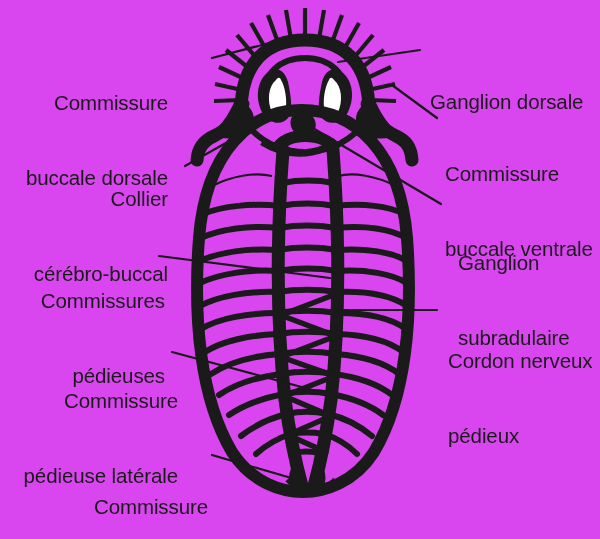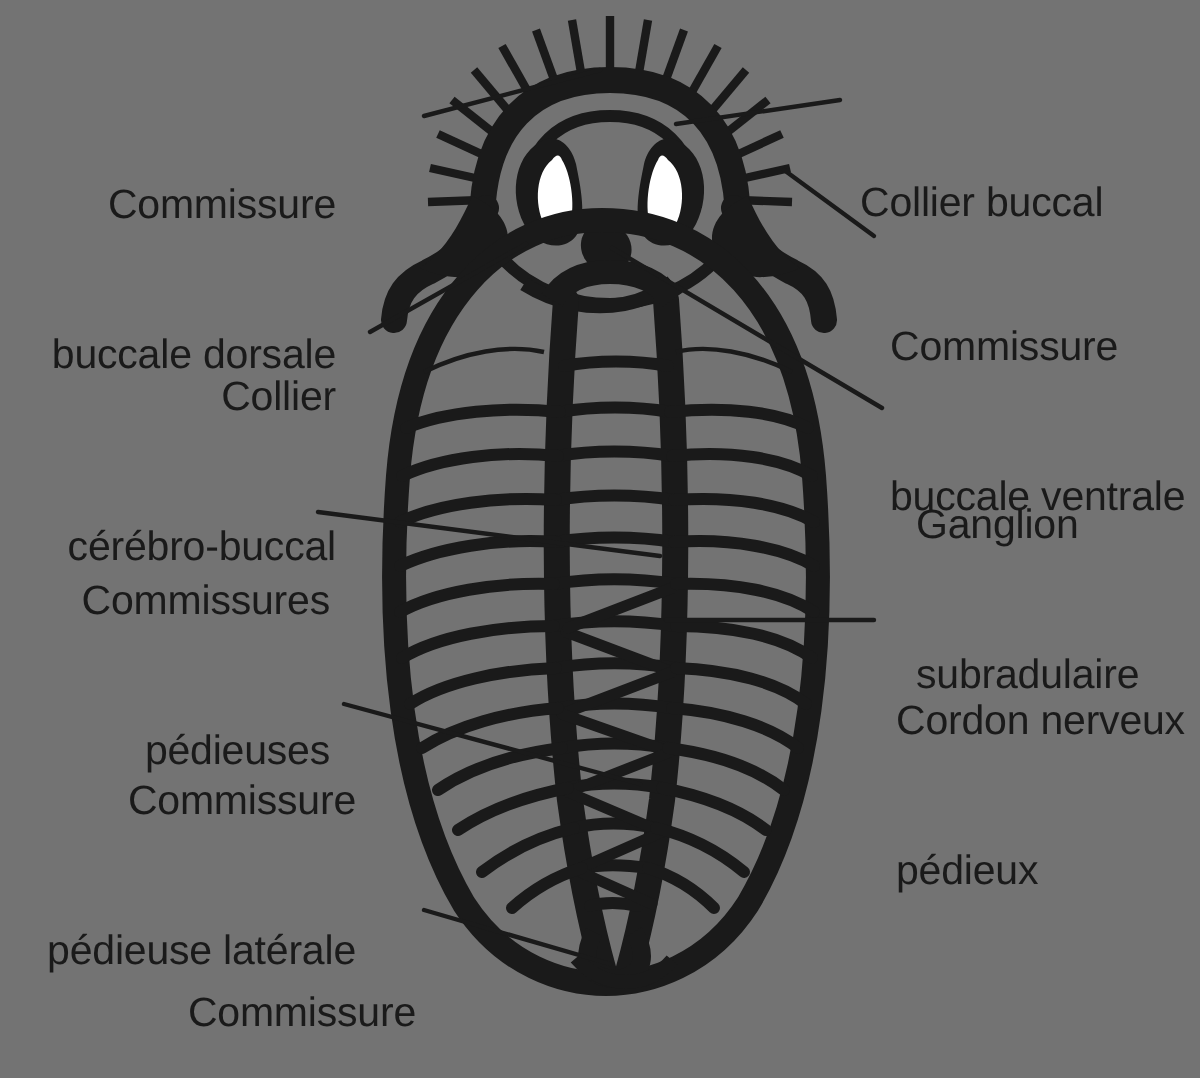--- a/index.html
+++ b/index.html
@@ -6,21 +6,21 @@
   html,body{margin:0;padding:0;background:#ffffff;}
   body{
     font-family:"Liberation Sans", sans-serif;
     color:#1a1a1a;
     -webkit-font-smoothing:antialiased;
   }
   #page{
     position:relative;
     width:600px;
     height:539px;
-    background:#737373;
+    background:#d946ef;
     overflow:hidden;
   }
   #figure-svg{
     position:absolute;
     left:0; top:0;
     width:600px;
     height:539px;
     display:block;
   }
   .label{
@@ -184,21 +184,21 @@
       <line x1="212" y1="455" x2="305" y2="482"></line>
     </g>
   </svg>
 
   <div class="label left" style="right:432px; top:40px; width:240px;">
     <span class="ln">Commissure</span>
     <span class="ln">buccale dorsale</span>
   </div>
 
   <div class="label right" style="left:430px; top:39px; width:170px;">
-    <span class="ln">Collier buccal</span>
+    <span class="ln">Ganglion dorsale</span>
   </div>
 
   <div class="label left" style="right:432px; top:136px; width:240px;">
     <span class="ln">Collier</span>
     <span class="ln">cérébro-buccal</span>
   </div>
 
   <div class="label right" style="left:445px; top:111px; width:160px;">
     <span class="ln">Commissure</span>
     <span class="ln">buccale ventrale</span>

